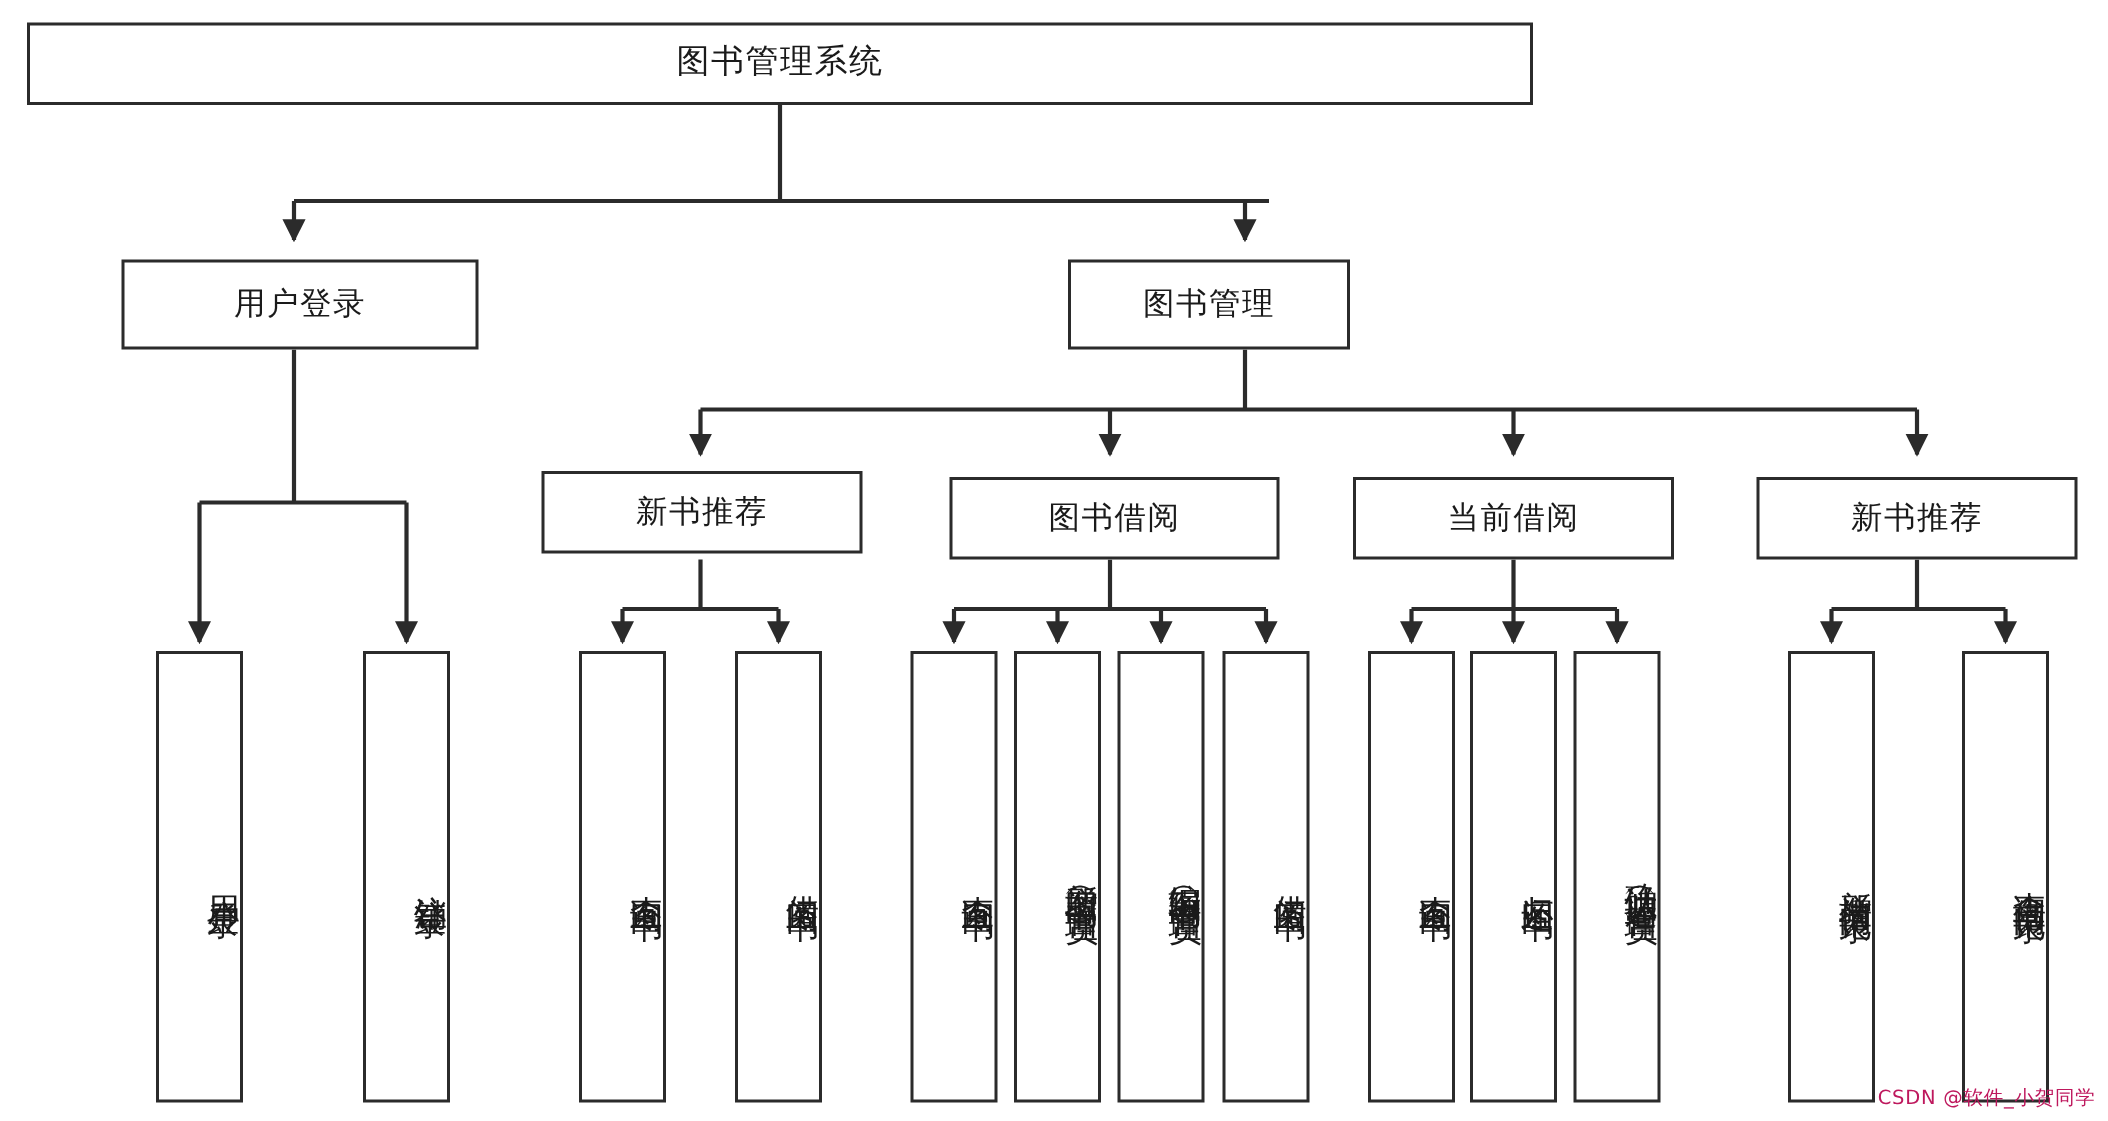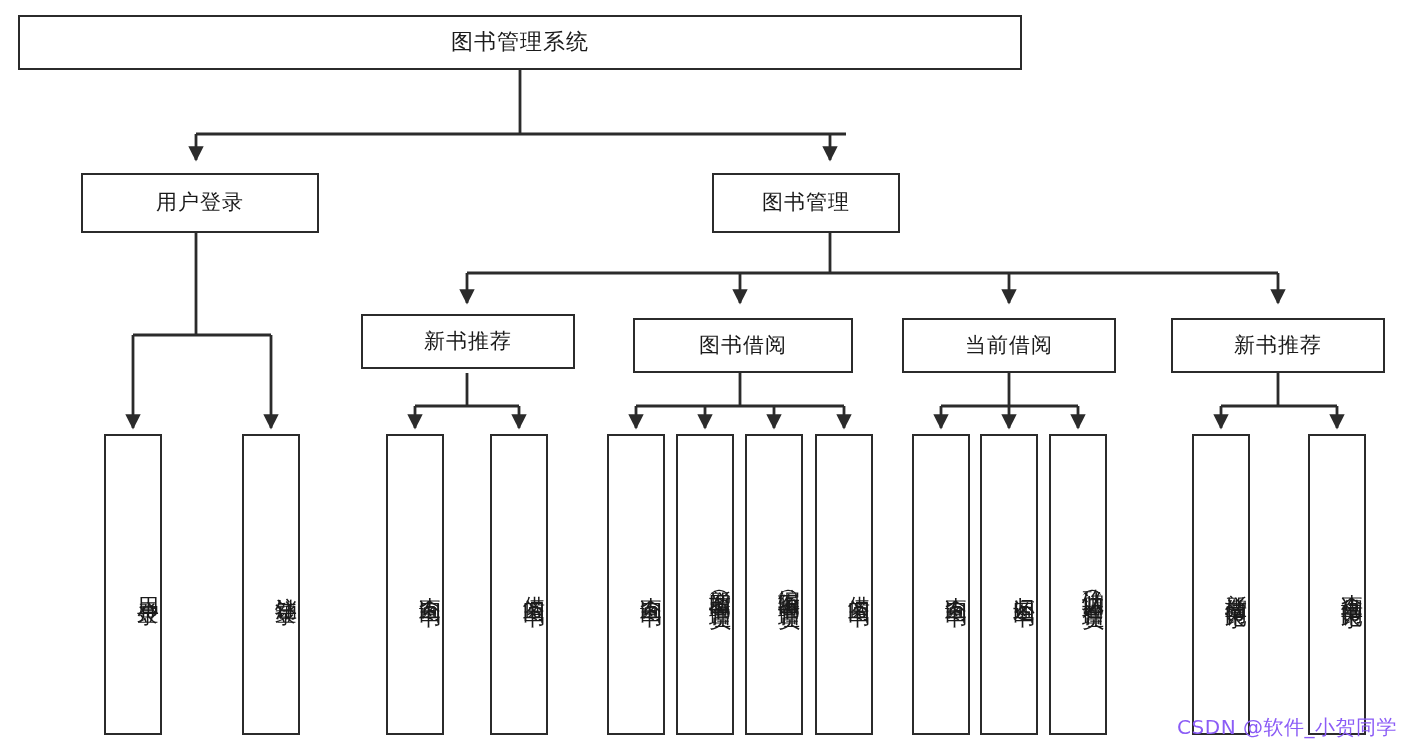--- a/index.html
+++ b/index.html
@@ -57,22 +57,22 @@
   .node.vert .vlabel {
     writing-mode: vertical-rl;
     text-orientation: upright;
     white-space: nowrap;
     line-height: 1.05;
   }
   .watermark {
     position: absolute;
     right: 8px;
     bottom: 6px;
-    font-size: 20px;
-    color: #8b5cf6;
+    font-size: 13px;
+    color: #be185d;
     letter-spacing: 0.5px;
     z-index: 3;
     white-space: nowrap;
   }
 </style>
 </head>
 <body>
 
 <div id="canvas">
 

